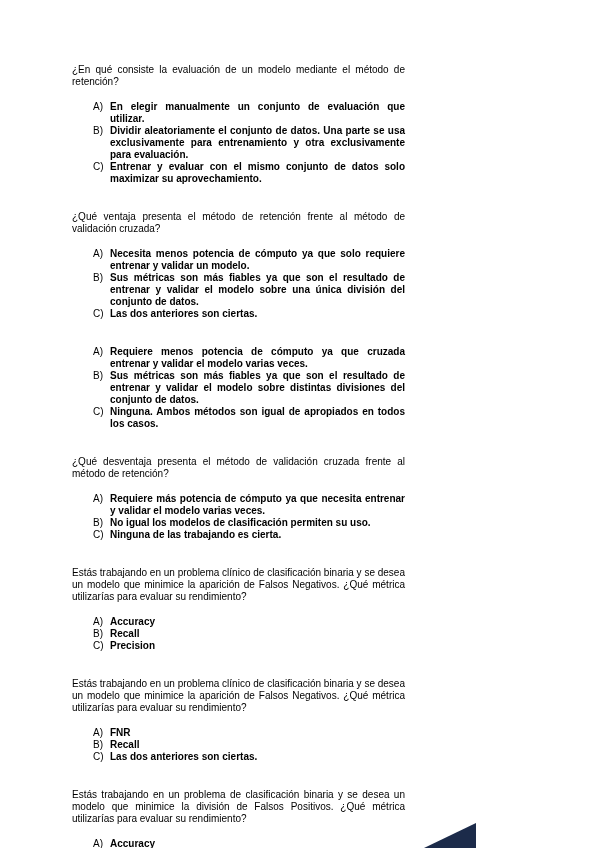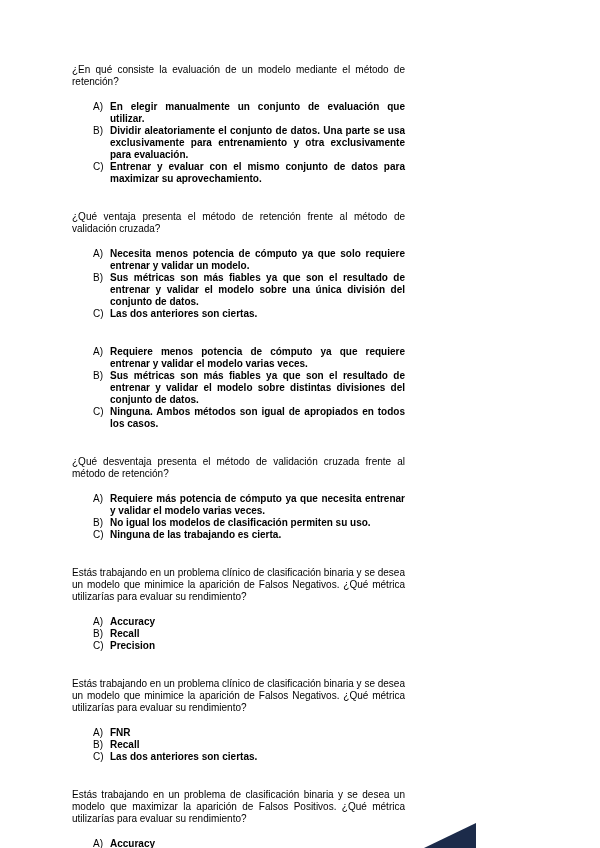--- a/index.html
+++ b/index.html
@@ -69,21 +69,21 @@
     <span class="option-text">En elegir manualmente un conjunto de evaluación que utilizar.</span>
   </div>
 
   <div class="option">
     <span class="option-label">B)</span>
     <span class="option-text">Dividir aleatoriamente el conjunto de datos. Una parte se usa exclusivamente para entrenamiento y otra exclusivamente para evaluación.</span>
   </div>
 
   <div class="option">
     <span class="option-label">C)</span>
-    <span class="option-text">Entrenar y evaluar con el mismo conjunto de datos para maximizar su aprovechamiento.</span>
+    <span class="option-text">Entrenar y evaluar con el mismo conjunto de datos solo maximizar su aprovechamiento.</span>
   </div>
 </div>
   </section>
 
   <section class="question-block">
     <p class="question">¿Qué ventaja presenta el método de retención frente al método de validación cruzada?</p>
     <div class="options">
   <div class="option">
     <span class="option-label">A)</span>
     <span class="option-text">Necesita menos potencia de cómputo ya que solo requiere entrenar y validar un modelo.</span>
@@ -98,21 +98,21 @@
     <span class="option-label">C)</span>
     <span class="option-text">Las dos anteriores son ciertas.</span>
   </div>
 </div>
   </section>
 
   <section class="question-block">
     <div class="options">
   <div class="option">
     <span class="option-label">A)</span>
-    <span class="option-text">Requiere menos potencia de cómputo ya que requiere entrenar y validar el modelo varias veces.</span>
+    <span class="option-text">Requiere menos potencia de cómputo ya que cruzada entrenar y validar el modelo varias veces.</span>
   </div>
 
   <div class="option">
     <span class="option-label">B)</span>
     <span class="option-text">Sus métricas son más fiables ya que son el resultado de entrenar y validar el modelo sobre distintas divisiones del conjunto de datos.</span>
   </div>
 
   <div class="option">
     <span class="option-label">C)</span>
     <span class="option-text">Ninguna. Ambos métodos son igual de apropiados en todos los casos.</span>
@@ -174,21 +174,21 @@
   </div>
 
   <div class="option">
     <span class="option-label">C)</span>
     <span class="option-text">Las dos anteriores son ciertas.</span>
   </div>
 </div>
   </section>
 
   <section class="question-block">
-    <p class="question">Estás trabajando en un problema de clasificación binaria y se desea un modelo que maximizar la aparición de Falsos Positivos. ¿Qué métrica utilizarías para evaluar su rendimiento?</p>
+    <p class="question">Estás trabajando en un problema de clasificación binaria y se desea un modelo que minimice la división de Falsos Positivos. ¿Qué métrica utilizarías para evaluar su rendimiento?</p>
     <div class="options">
   <div class="option">
     <span class="option-label">A)</span>
     <span class="option-text">Accuracy</span>
   </div>
 
   <div class="option">
     <span class="option-label">B)</span>
     <span class="option-text">Recall</span>
   </div>

